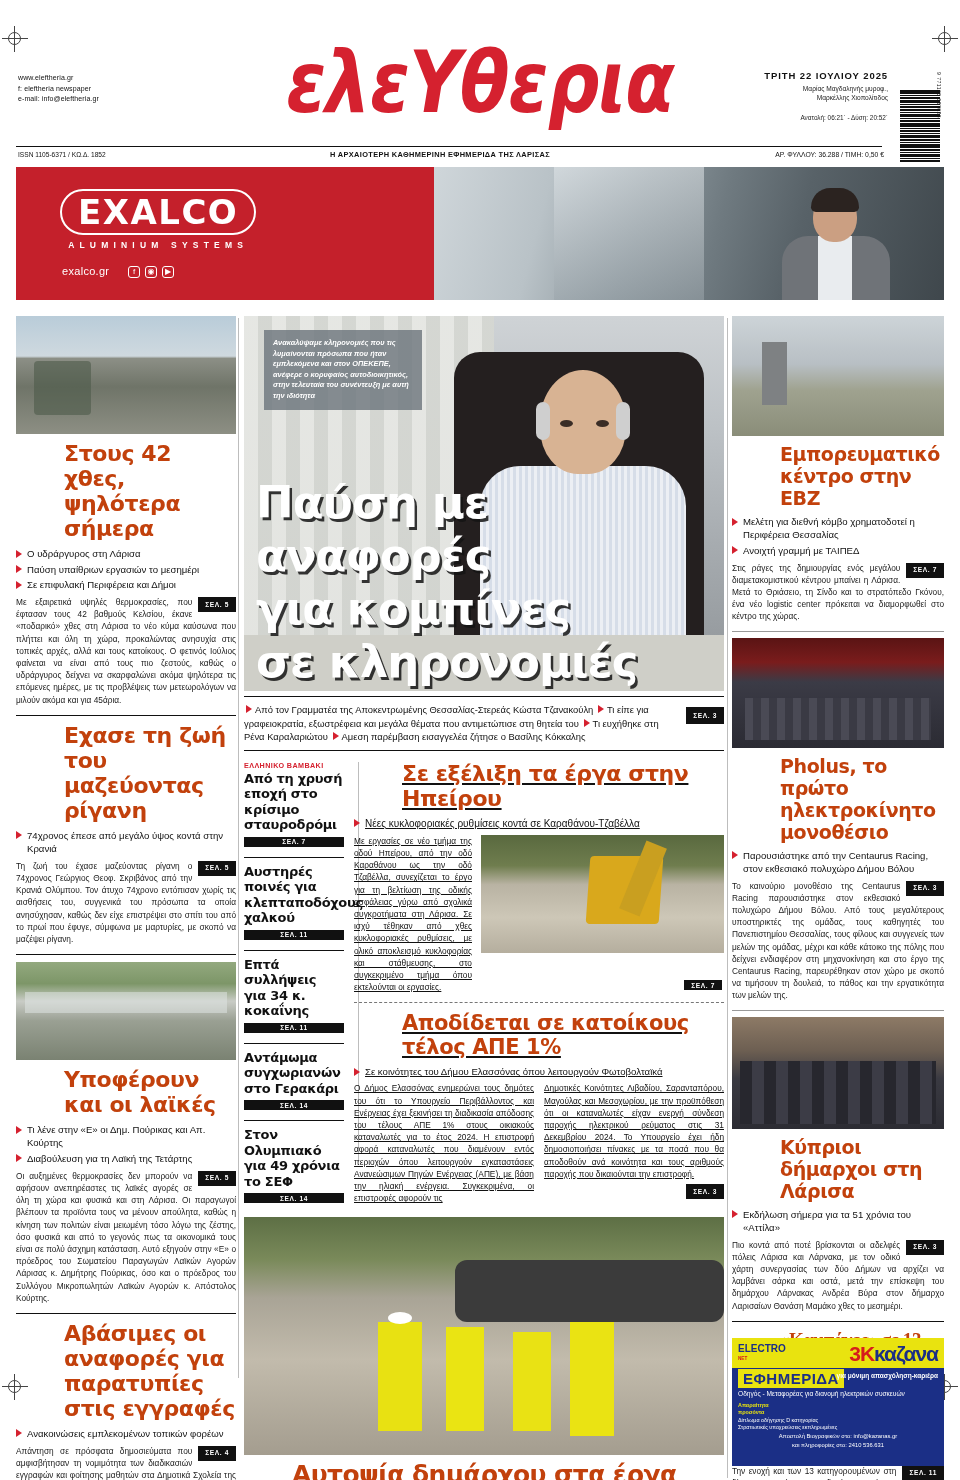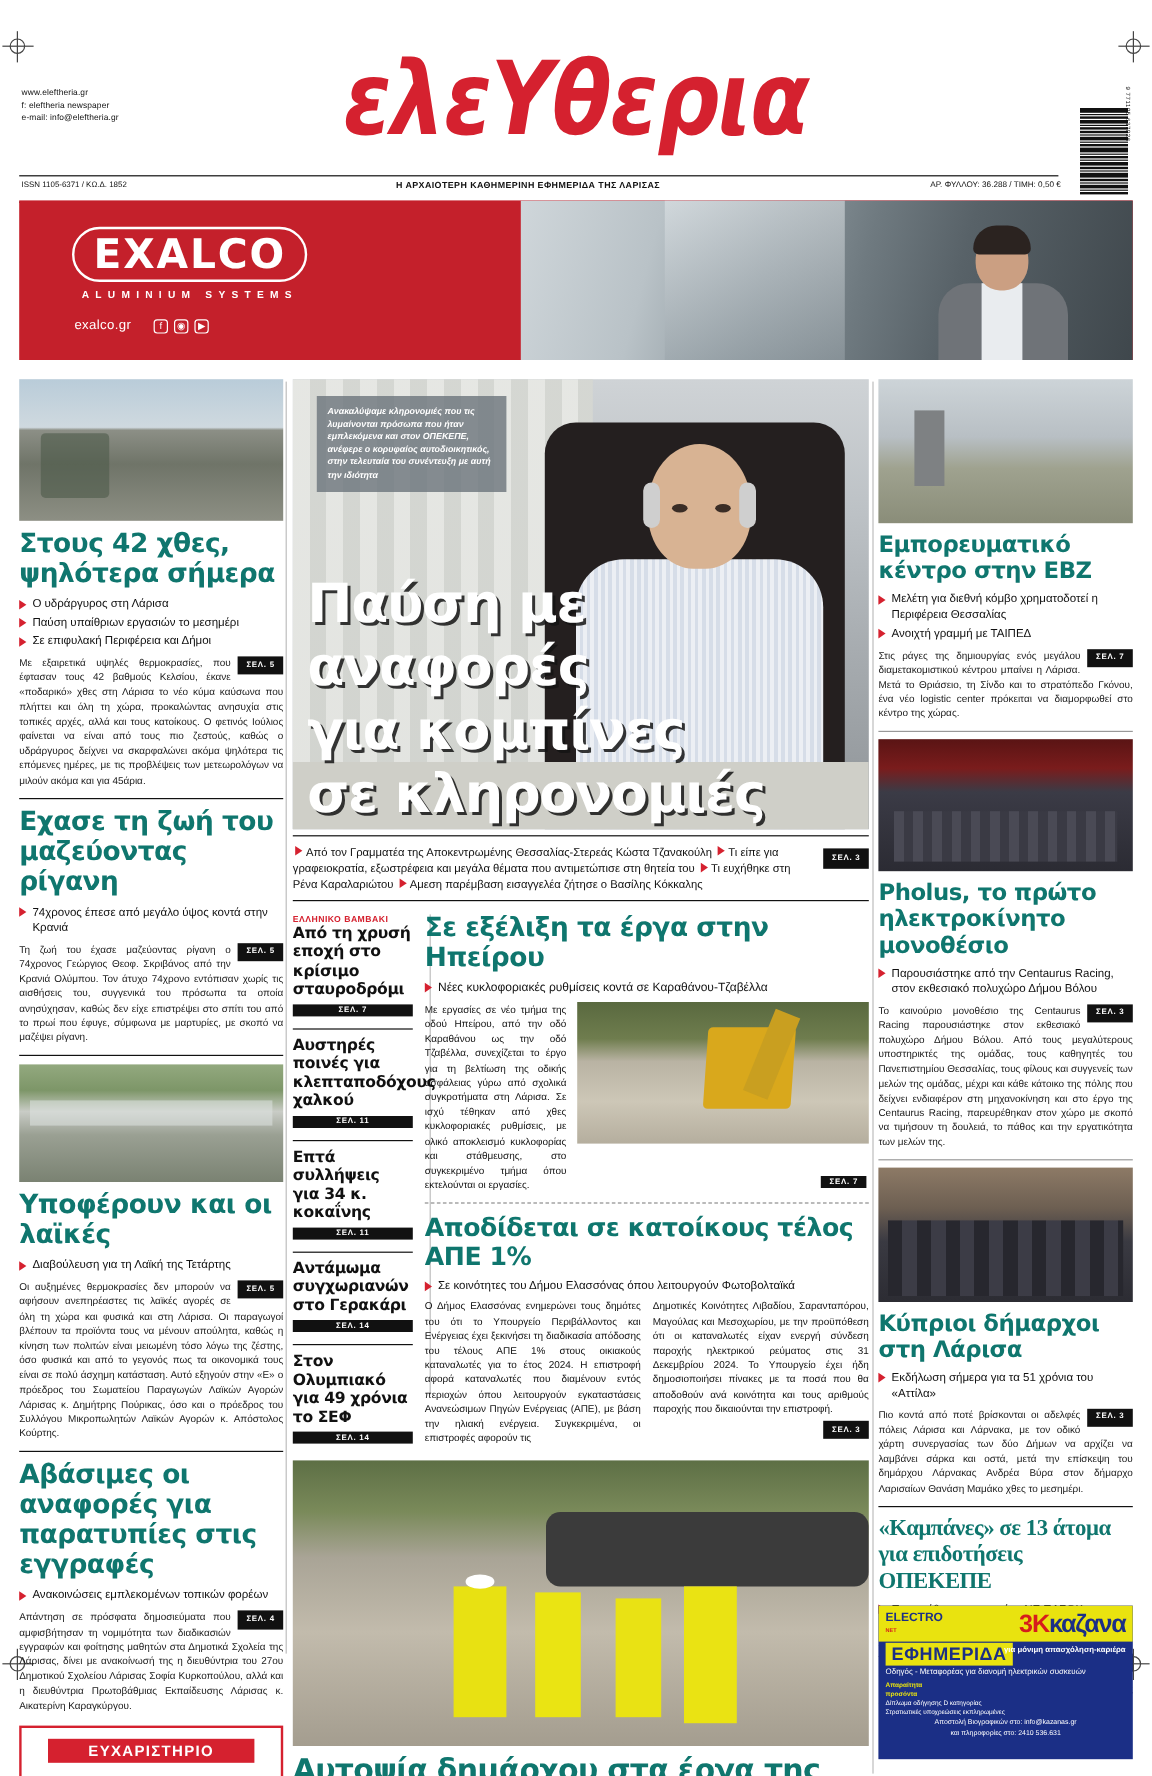--- a/index.html
+++ b/index.html
@@ -67,21 +67,21 @@
 
   
   .col-left { position:absolute; left:16px; top:316px; width:220px; }
   .col-mid  { position:absolute; left:244px; top:316px; width:480px; }
   .col-right{ position:absolute; left:732px; top:316px; width:212px; }
 
   .vrule { position:absolute; width:1px; background:#bdbdbd; }
 
   
   .photo { width:100%; background:#9aa3a8; position:relative; overflow:hidden; }
-  .hl { font-family:"DejaVu Sans", sans-serif; font-weight:700; color:#0f766e; letter-spacing:-.4px; }
+  .hl { font-family:"DejaVu Sans", sans-serif; font-weight:700; color:#c2410c; letter-spacing:-.4px;margin-left:48px; }
   .h-lg { font-size:22px; line-height:25px; }
   .h-md { font-size:19px; line-height:22px; }
   .bullets { margin-top:6px; }
   .bl { display:flex; align-items:flex-start; gap:5px; font-size:9.6px; line-height:13px; margin-bottom:2.5px; color:#111; }
   .tri { width:0; height:0; border-left:6px solid #d5212f; border-top:4px solid transparent; border-bottom:4px solid transparent; flex:0 0 auto; margin-top:2.5px; }
   .body { margin-top:5px; font-size:8.3px; line-height:12.2px; text-align:justify; color:#1a1a1a; }
   .sep { height:1px; background:#111; margin:9px 0 7px; }
   .sep-thin { height:1px; background:#999; margin:8px 0 6px; }
   .sep-dot { border-top:1.4px dashed #777; margin:9px 0 8px; }
   .page-tag { display:inline-block; background:#111; color:#fff; font-size:6.6px; font-weight:700; letter-spacing:.6px; padding:1.5px 7px; }
@@ -119,21 +119,21 @@
      font-family:"DejaVu Sans", sans-serif; font-weight:700; color:#fff; font-size:45px; line-height:53px;
      letter-spacing:-1px; text-shadow: 2.5px 2.5px 0 rgba(20,20,20,.85); }
 
   .lead-subs { margin-top:6px; font-size:9.4px; line-height:13.6px; }
   .lead-subs .tri-i { display:inline-block; width:0;height:0;
      border-left:6px solid #d5212f; border-top:4px solid transparent; border-bottom:4px solid transparent;
      margin:0 3px 0 2px; position:relative; top:0px;}
 
   .mid-split { display:flex; gap:10px; margin-top:10px; }
   .mid-side { width:100px; flex:0 0 100px; }
-  .mid-main { flex:1; }
+  .mid-main { flex:1;text-decoration:underline; }
   .kicker { color:#d5212f; font-size:7.2px; font-weight:700; letter-spacing:.4px; margin-bottom:1px;}
   .side-h { font-family:"DejaVu Sans", sans-serif; font-weight:700; font-size:13px; line-height:15.5px; letter-spacing:-.3px; }
   .side-item { padding-bottom:4px; }
   .side-tag { margin-top:4px; text-align:center; }
   .side-tag .page-tag { display:block; }
   .side-sep { height:1px; background:#111; margin:6px 0 6px; }
 
   .ph-dig { position:relative; width:100%; height:118px; overflow:hidden;
     background:linear-gradient(180deg,#59693f 0%,#6f7d4e 26%,#b9b3a3 42%,#cdc7b7 70%,#b5ae9e 100%); }
   .ph-dig::before { content:""; position:absolute; left:44%; top:18%; width:30%; height:58%; background:#d9a81c; border-radius:4px; transform:skewX(-4deg);}
@@ -195,20 +195,26 @@
   <div class="masthead">
 
     <div class="contact">
       <div>www.eleftheria.gr</div>
       <div>f: eleftheria newspaper</div>
       <div>e-mail: info@eleftheria.gr</div>
     </div>
 
     <div class="logo">ελεYθερια</div>
 
+    <div class="dateblock">
+      <div class="d1">ΤΡΙΤΗ  22 ΙΟΥΛΙΟΥ 2025</div>
+      <div class="d2" style="white-space:pre-line">Μαρίας Μαγδαληνής μυροφ.,
+Μαρκέλλης Χιοπολίτιδος</div>
+      <div class="d3">Ανατολή: 06:21΄ - Δύση: 20:52΄</div>
+    </div>
 
     <div class="barcode">
       <div class="bc-rot">
         <div class="bc-bar" style="width:2px;height:40px"></div>
           <div class="bc-bar" style="width:1px;height:40px"></div>
         <div class="bc-bar" style="width:3px;height:40px"></div>
           <div class="bc-bar" style="width:1px;height:40px"></div>
         <div class="bc-bar" style="width:2px;height:40px"></div>
           <div class="bc-bar" style="width:4px;height:40px"></div>
         <div class="bc-bar" style="width:1px;height:40px"></div>
@@ -310,20 +316,24 @@
     </div>
 
     <div class="sep"></div>
 
     <div>
       <div class="photo ph-market" style="height:98px;"></div>
       <div class="hl h-lg" style="margin-top:7px;">Υποφέρουν και οι λαϊκές</div>
       <div class="bullets">
         <div class="bl">
             <span class="tri"></span>
+            <span>Τι λένε στην «Ε» οι Δημ. Πούρικας και Απ. Κούρτης</span>
+          </div>
+        <div class="bl">
+            <span class="tri"></span>
             <span>Διαβούλευση για τη Λαϊκή της Τετάρτης</span>
           </div>
       </div>
       <div class="body">
         <span class="page-tag tag-inline" style="float:right">ΣΕΛ. 5</span>
         <span>Οι αυξημένες θερμοκρασίες δεν μπορούν να αφήσουν ανεπηρέαστες τις λαϊκές αγορές σε όλη τη χώρα και φυσικά και στη Λάρισα. Οι παραγωγοί βλέπουν τα προϊόντα τους να μένουν απούλητα, καθώς η κίνηση των πολιτών είναι μειωμένη τόσο λόγω της ζέστης, όσο φυσικά και από το γεγονός πως τα οικονομικά τους είναι σε πολύ άσχημη κατάσταση. Αυτό εξηγούν στην «Ε» ο πρόεδρος του Σωματείου Παραγωγών Λαϊκών Αγορών Λάρισας κ. Δημήτρης Πούρικας, όσο και ο πρόεδρος του Συλλόγου Μικροπωλητών Λαϊκών Αγορών κ. Απόστολος Κούρτης.</span>
       </div>
     </div>
 
     <div class="sep"></div>

